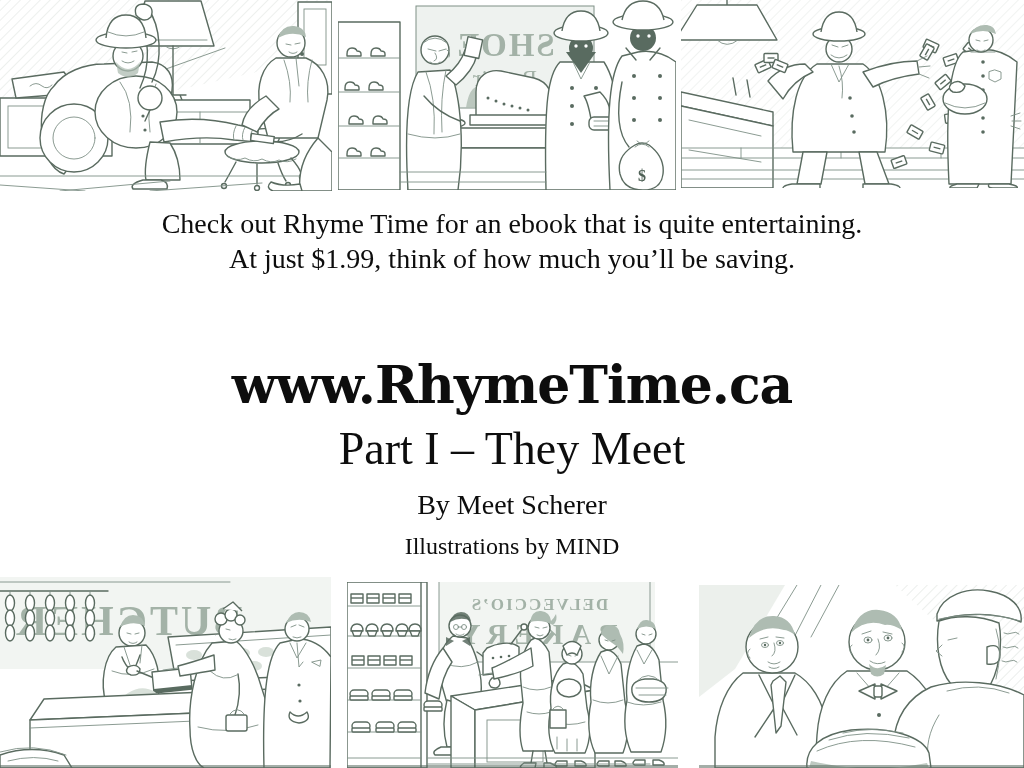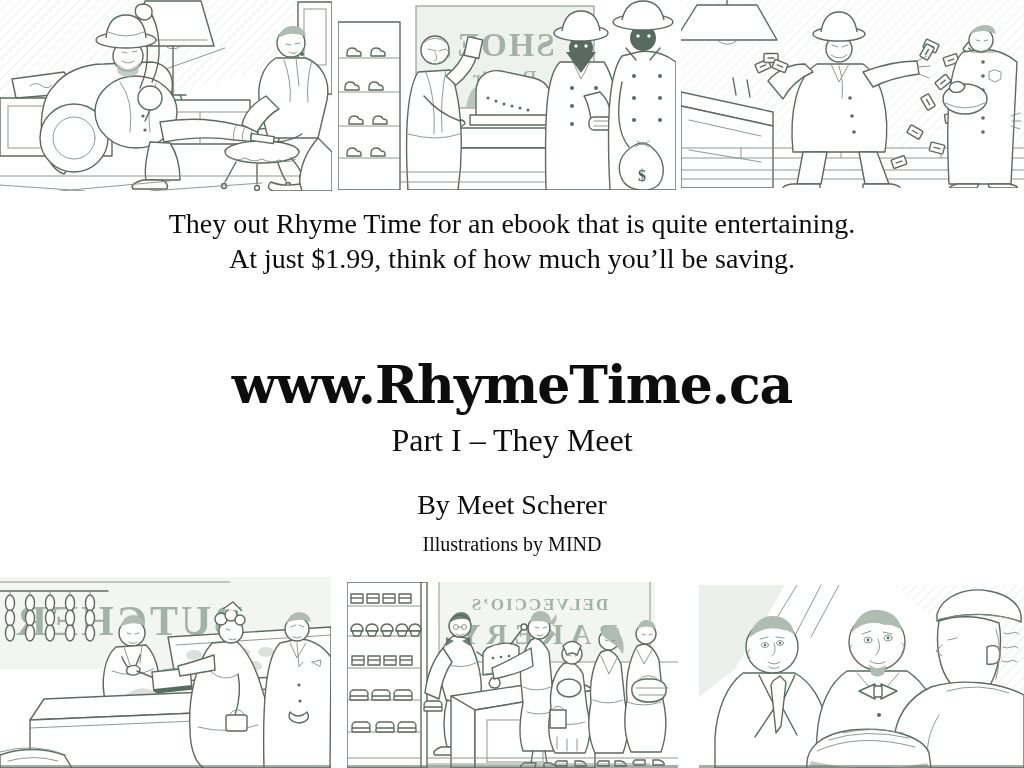--- a/index.html
+++ b/index.html
@@ -10,23 +10,23 @@
   .p-tl{left:0;top:0;width:332px;height:191px;}
   .p-tm{left:338px;top:0;width:338px;height:190px;}
   .p-tr{left:681px;top:0;width:343px;height:188px;}
   .p-bl{left:0;top:577px;width:331px;height:191px;}
   .p-bm{left:347px;top:582px;width:331px;height:186px;}
   .p-br{left:699px;top:585px;width:325px;height:183px;}
   .txt{position:absolute;left:0;right:0;text-align:center;white-space:nowrap;}
   .tagline1{top:208px;font-size:28px;}
   .tagline2{top:243px;font-size:28px;}
   .url{top:332px;font-size:52px;font-weight:bold;font-family:"DejaVu Serif",serif;letter-spacing:-1px;margin-top:22px;}
-  .part{top:422px;font-size:32px;}
+  .part{top:422px;font-size:46px;}
   .byline1{top:489px;font-size:28px;}
-  .byline2{top:533px;font-size:20px;}
+  .byline2{top:533px;font-size:24px;}
   
   .ln{fill:none;stroke:#5a6b60;stroke-width:1.4;stroke-linecap:round;stroke-linejoin:round;}
   .lnf{fill:#fff;stroke:#5a6b60;stroke-width:1.4;stroke-linejoin:round;}
   .tn{fill:none;stroke:#7e9086;stroke-width:.9;stroke-linecap:round;}
   .fl{fill:#d9e1da;stroke:none;}
   .fm{fill:#aebcb2;stroke:none;}
   .fd{fill:#596b60;stroke:none;}
   .sign{fill:#a3b2a7;font-family:"Liberation Serif",serif;font-weight:bold;}
 </style>
 </head>
@@ -557,20 +557,20 @@
       </g>
       <g>
         <path class="lnf" d="M108,183 C106,163 122,149 152,145 C192,141 224,152 230,168 L232,183 Z"></path>
         <path class="tn" d="M118,166 q42,-19 98,-4 M130,155 q36,-12 80,-2 M144,148 q28,-7 60,0"></path>
         <path class="fm" d="M112,176 q58,14 116,2 l2,5 H110 Z" opacity=".8"></path>
       </g>
       <rect class="fd" y="180" width="325" height="3" opacity=".55"></rect>
     </svg>
   </figure>
 
-  <div class="txt tagline1">They out Rhyme Time for an ebook that is quite entertaining.</div>
+  <div class="txt tagline1">Check out Rhyme Time for an ebook that is quite entertaining.</div>
   <div class="txt tagline2">At just $1.99, think of how much you’ll be saving.</div>
   <div class="txt url">www.RhymeTime.ca</div>
   <div class="txt part">Part I – They Meet</div>
   <div class="txt byline1">By Meet Scherer</div>
   <div class="txt byline2">Illustrations by MIND</div>
 
 </div>
 
 </body></html>

